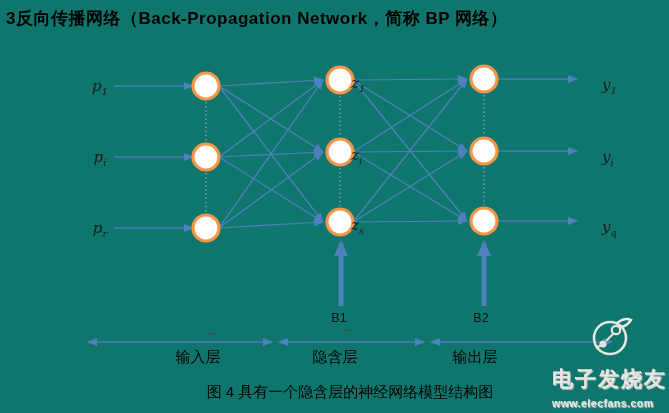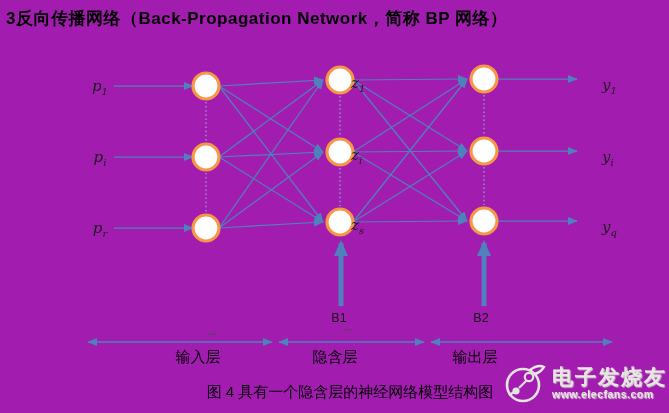--- a/index.html
+++ b/index.html
@@ -1,40 +1,40 @@
 <!DOCTYPE html>
 <html style="--node-color: #F79646; --edge-color: #4F81BD; --wm-color: #e8e6e2;"><head>
 <meta charset="utf-8">
 <style>
   html,body{margin:0;padding:0;background:#ffffff;}
-  .page{position:relative;width:669px;height:413px;background:#a21caf;overflow:hidden;
+  .page{position:relative;width:669px;height:413px;background:#0f766e;overflow:hidden;
         font-family:"Liberation Sans",sans-serif;}
   .title{position:absolute;left:6px;top:7px;font-size:17px;font-weight:bold;color:#000;
          letter-spacing:0.5px;white-space:nowrap;}
   .caption{position:absolute;left:110px;top:383px;width:480px;text-align:center;
            font-size:15px;color:#000;}
   svg.diagram{position:absolute;left:0;top:0;}
   .node{fill:#ffffff;stroke:var(--node-color,#F79646);stroke-width:3.2px;}
   .edge{stroke:var(--edge-color,#4F81BD);stroke-width:1.25px;fill:none;}
   .span{stroke-width:1.4px;}
   .dotted{stroke:#8fafd4;stroke-width:1.2px;stroke-dasharray:1.5 2.6;}
   .bias{stroke:var(--edge-color,#4F81BD);stroke-width:5px;}
   .tick{stroke:#4a4a4a;stroke-width:1.2px;}
   .math{font-family:"DejaVu Serif","Liberation Serif",serif;font-style:italic;
         font-size:15px;fill:#1a1a1a;}
   .math .sub{font-size:10px;}
   .blabel{font-family:"Liberation Sans",sans-serif;font-size:12.5px;fill:#111;font-style:normal;}
   .cjk{font-family:"Liberation Sans",sans-serif;font-size:15px;fill:#000;}
   .watermark{position:absolute;right:2px;bottom:4px;display:flex;align-items:center;gap:6px;
-             color:var(--wm-color,#e8e6e2);user-select:none;}
+             color:var(--wm-color,#e8e6e2);user-select:none;flex-direction:column;}
   .wm-text{display:flex;flex-direction:column;line-height:1.05;}
   .wm-brand{font-size:21px;font-weight:bold;letter-spacing:2px;
             text-shadow:1px 1px 1px #cfcdc9;}
   .wm-url{font-size:10.5px;font-weight:bold;letter-spacing:0.5px;
-          text-shadow:1px 1px 1px #d6d4d0;}
+          text-shadow:1px 1px 1px #d6d4d0;margin-top:8px;}
 </style>
 </head>
 <body>
 
 <div class="page">
 
   <div class="title">3反向传播网络（Back-Propagation Network，简称 BP 网络）</div>
 
   <svg class="diagram" id="net" width="669" height="413" viewBox="0 0 669 413">
     <defs>

